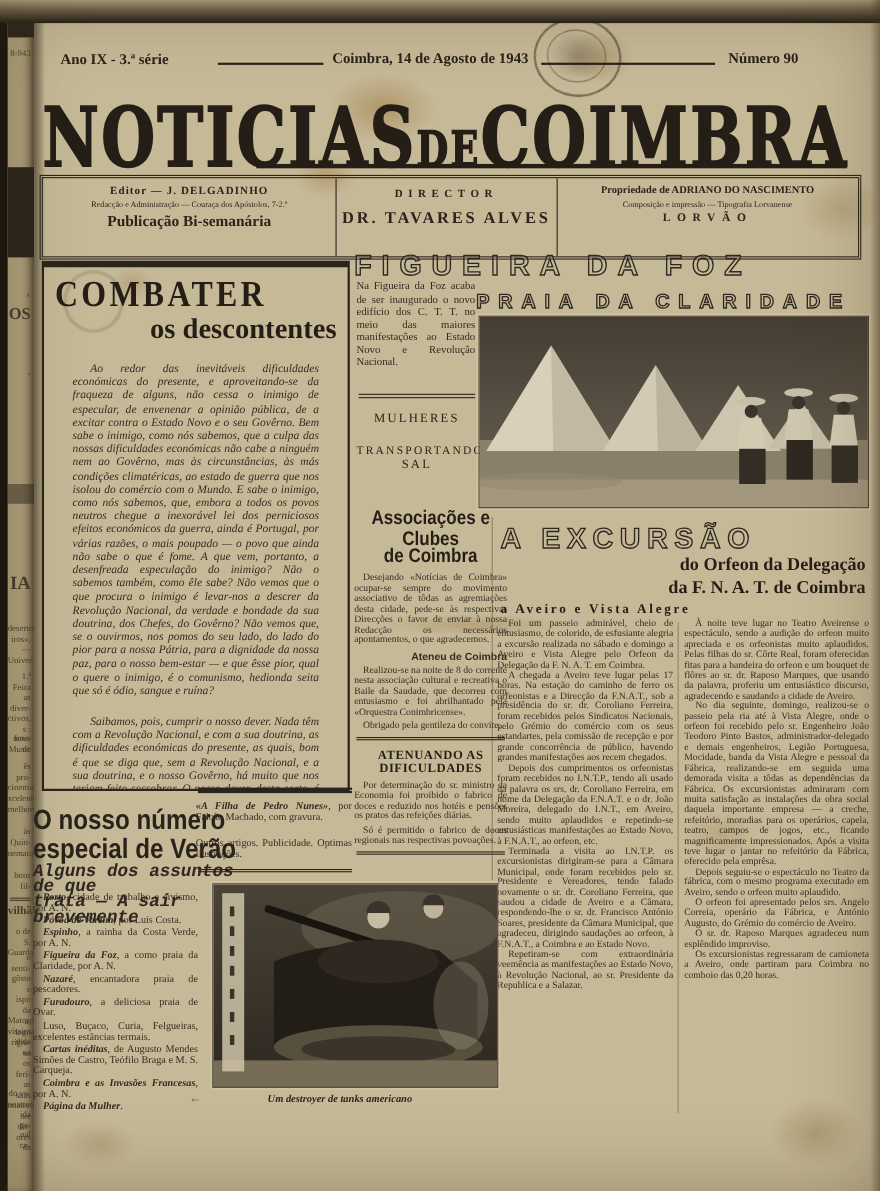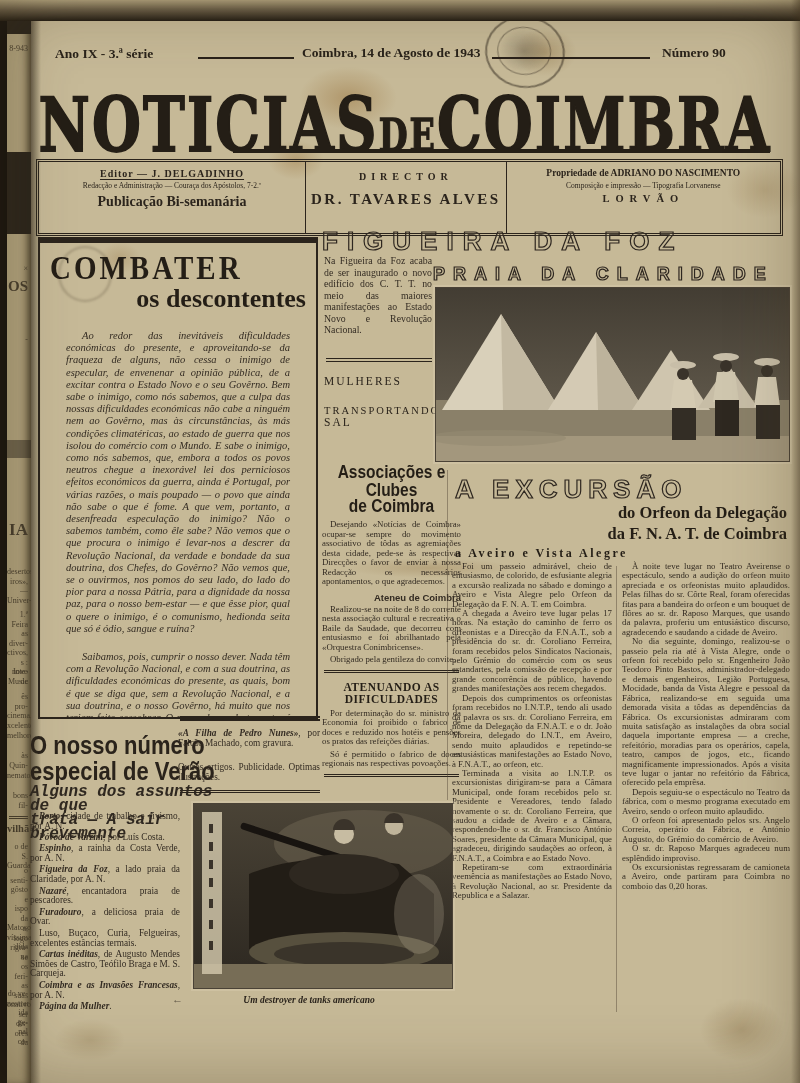--- a/index.html
+++ b/index.html
@@ -50,21 +50,21 @@
     transform:scale(1.04,1.38);transform-origin:center top;}
   .mast-de{font-size:32px;-webkit-text-stroke:1px #241e16;}
   .mast-underline{left:233px;top:149px;width:537px;height:3.5px;background:#241e16;}
   
   .infobox{left:36px;top:159px;width:741px;height:71px;border:3px double #2b241c;
     display:flex;color:#2b241c;}
   .ibcell{padding-top:6px;text-align:center;}
   .ib1{width:36%;border-right:1px solid #2b241c;}
   .ib2{width:27%;border-right:1px solid #2b241c;padding-top:9px;}
   .ib3{width:37%;}
-  .ib-l1{font-size:10px;font-weight:bold;letter-spacing:1px;text-decoration:underline;text-underline-offset:2px;}
+  .ib-l1{font-size:10px;font-weight:bold;letter-spacing:1px;text-underline-offset:2px;}
   .ib-l2{font-size:7.5px;margin-top:2px;}
   .ib-l3{font-size:14px;font-weight:bold;margin-top:4px;}
   .ib-dir{font-size:10px;font-weight:bold;letter-spacing:5px;}
   .ib-dirname{font-size:15px;font-weight:bold;letter-spacing:2.5px;margin-top:9px;}
   .ib-p1{font-size:9.5px;font-weight:bold;}
   .ib-p2{font-size:7.5px;margin-top:3px;}
   .ib-p3{font-size:10.5px;font-weight:bold;letter-spacing:6px;margin-top:3px;}
   
   .combater{left:38px;top:237px;width:280px;height:482px;border:2px solid #2b241c;
     border-top:6px solid #2b241c;padding:6px 10px;overflow:hidden;box-sizing:border-box;}
@@ -73,21 +73,21 @@
   .comb-t2{font-weight:bold;font-size:26px;text-align:right;color:#241e16;margin-top:2px;}
   .comb-body{margin-top:12px;font-style:italic;font-size:10.5px;line-height:12.2px;
     text-align:justify;color:#332b22;}
   .comb-body p{margin:16px;text-indent:16px;}
   
   .outline{font-family:"Liberation Sans",sans-serif;font-weight:bold;white-space:nowrap;
     color:rgba(198,185,151,.15);-webkit-text-stroke:1.2px #2e2720;}
   
   .smallcol{font-size:9.8px;line-height:11.5px;text-align:justify;color:#332b22;}
   .dbl{border-top:4px double #2b241c;}
-  .saltcap{font-size:11.5px;letter-spacing:2px;color:#2b241c;}
+  .saltcap{font-size:11.5px;letter-spacing:2px;text-align:center;color:#2b241c;}
   
   .midcol{left:322px;top:463px;width:139px;color:#332b22;}
   .mid-t{font-family:"Liberation Sans",sans-serif;font-weight:bold;font-size:15.5px;
     line-height:16px;text-align:center;color:#241e16;transform:scaleY(1.15);transform-origin:center top;}
   .mid-sub{font-family:"Liberation Sans",sans-serif;font-weight:bold;font-size:9.5px;
     text-align:right;margin:5px 0 2px;}
   .midcol p.b{margin:0 0 3px;font-size:8.8px;line-height:9.5px;text-align:justify;text-indent:8px;}
   .aten-t{font-weight:bold;font-size:11.5px;text-align:center;letter-spacing:.5px;
     color:#241e16;margin:8px 0 4px;}
   .midrule{border-top:3px double #2b241c;margin:5px 2px;}
@@ -289,21 +289,21 @@
   <div class="abs ver-t" style="left:30px;top:731px">O nosso número</div>
   <div class="abs ver-t" style="left:30px;top:757px">especial de Verão</div>
   <div class="abs ver-sub" style="left:30px;top:785px;width:190px">
     <div>Alguns dos assuntos de que</div>
     <div>trata — A sair brevemente</div>
   </div>
   <div class="abs vlist">
     <p><span class="vlead">Porto</span><span>, cidade de trabalho e civismo, por A. N.</span></p>
     <p><span class="vlead">Póvoa de Varzim</span><span>, por Luís Costa.</span></p>
     <p><span class="vlead">Espinho</span><span>, a rainha da Costa Verde, por A. N.</span></p>
-    <p><span class="vlead">Figueira da Foz</span><span>, a lado praia da Claridade, por A. N.</span></p>
+    <p><span class="vlead">Figueira da Foz</span><span>, a como praia da Claridade, por A. N.</span></p>
     <p><span class="vlead">Nazaré</span><span>, encantadora praia de pescadores.</span></p>
     <p><span class="vlead">Furadouro</span><span>, a deliciosa praia de Ovar.</span></p>
     <p><span>Luso, Buçaco, Curia, Felgueiras</span><span>, excelentes estâncias termais.</span></p>
     <p><span class="vlead">Cartas inéditas</span><span>, de Augusto Mendes Simões de Castro, Teófilo Braga e M. S. Carqueja.</span></p>
     <p><span class="vlead">Coimbra e as Invasões Francesas</span><span>, por A. N.</span></p>
     <p><span class="vlead">Página da Mulher</span><span>.</span></p>
   </div>
 
   <div class="abs barheavy" style="left:180px;top:716px;width:140px"></div>
   <div class="abs note" style="left:178px;top:728px;width:142px"><span class="vlead">«A Filha de Pedro Nunes»</span><span>, por Falcão Machado, com gravura.</span></div>

